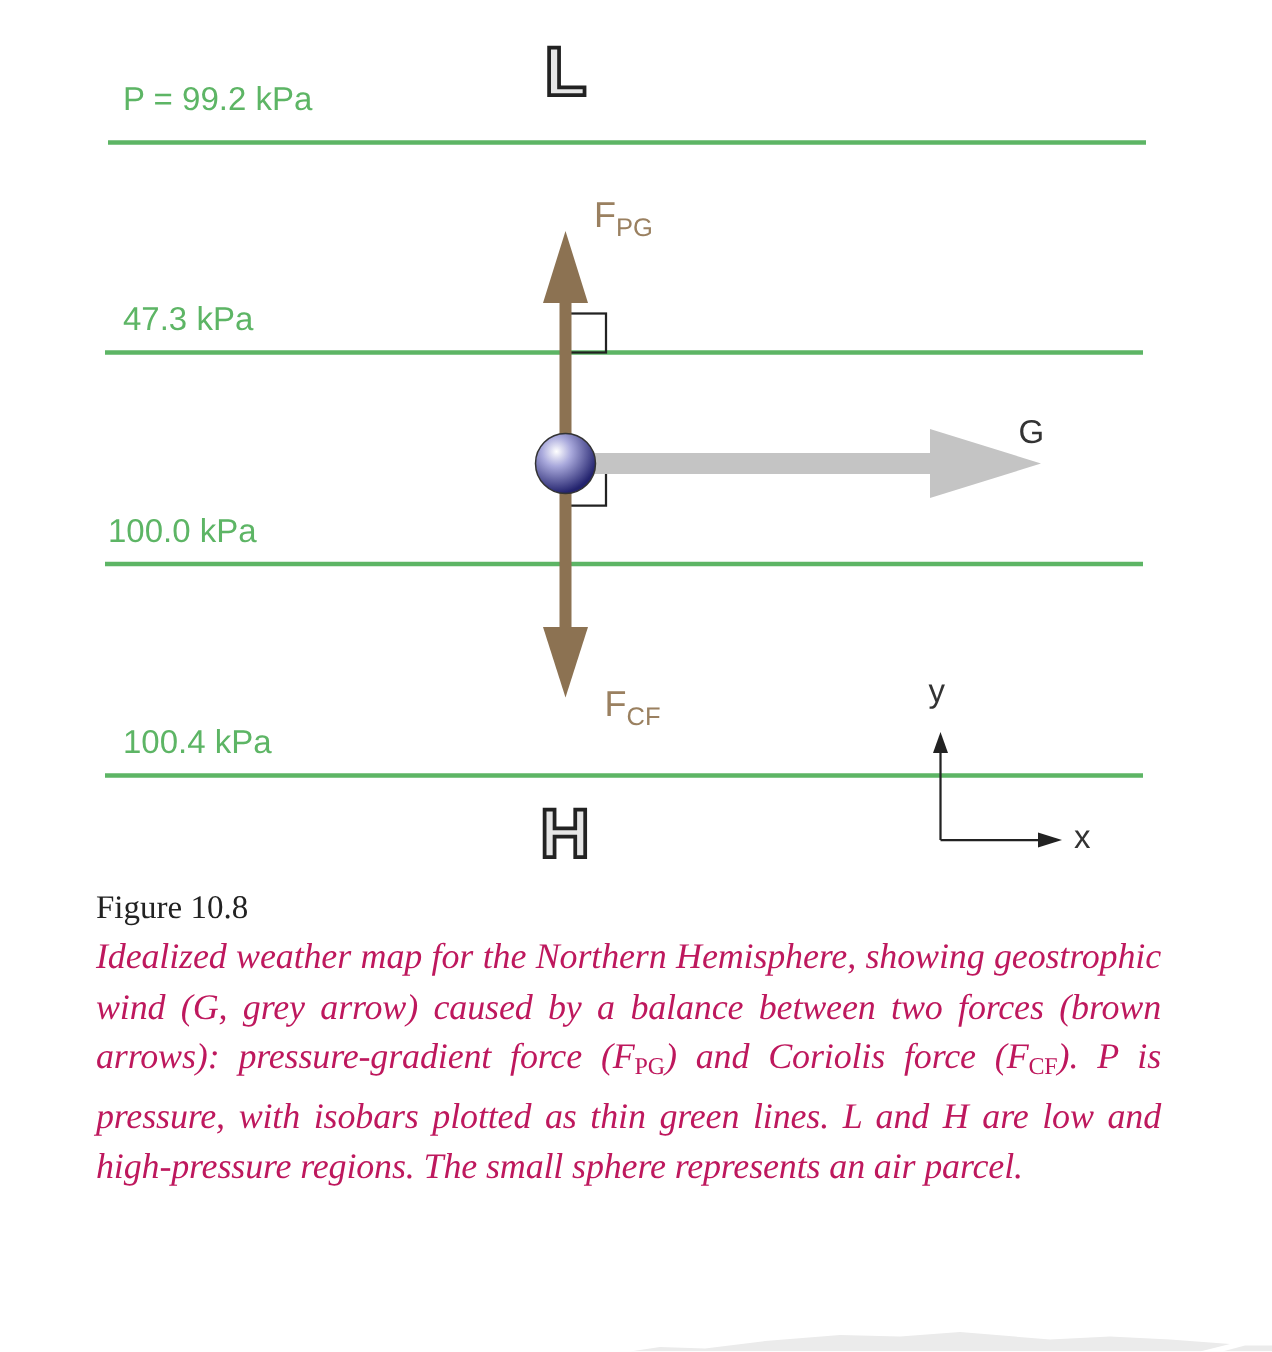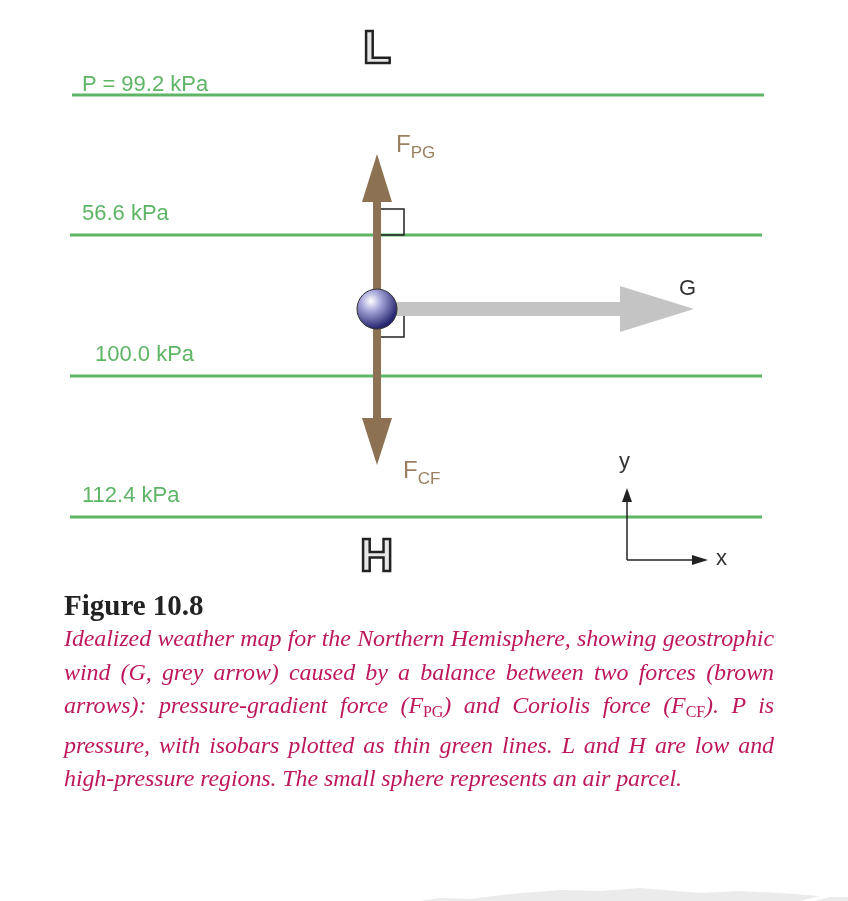--- a/index.html
+++ b/index.html
@@ -14,21 +14,21 @@
     font-size:46px; color:#e6e6e6; -webkit-text-stroke:2.5px #222;
   }
   .force-label {
     position:absolute; font-family:"Liberation Sans", sans-serif; font-size:24px; color:#9a8060;text-align:right;
   }
   .force-label sub { font-size:17px; vertical-align:-6px; }
   .g-label, .axis-label {
     position:absolute; font-family:"Liberation Sans", sans-serif; font-size:22px; color:#333;
   }
   #caption { position:absolute; left:64px; top:588px; width:710px; font-family:"Liberation Serif", serif; color:#222; }
-  #caption .fig-title { font-size:29px; font-weight:bold; line-height:34px; }
+  #caption .fig-title { font-size:22px; font-weight:normal; line-height:34px; }
   #caption .fig-body { font-size:24px; font-style:italic; line-height:33.5px; letter-spacing:-0.1px; text-align:justify; color:#be185d; }
   #caption .fig-body sub { font-size:16px; font-style:normal; vertical-align:-4px; }
   #smudge { position:absolute; left:0; top:880px; width:848px; height:21px; }
 </style>
 </head>
 <body>
 
 <div id="diagram">
   <svg width="848" height="590" style="position:absolute;left:0;top:0">
     <defs>
@@ -64,24 +64,24 @@
     <circle cx="377" cy="309" r="20" fill="url(#sphereGrad)" stroke="#333" stroke-width="1"></circle>
 
     <g>
       <line x1="627" y1="560" x2="627" y2="500" stroke="#222" stroke-width="1.5"></line>
       <polygon points="627,488 622,502 632,502" fill="#222"></polygon>
       <line x1="627" y1="560" x2="694" y2="560" stroke="#222" stroke-width="1.5"></line>
       <polygon points="708,560 692,555 692,565" fill="#222"></polygon>
     </g>
   </svg>
 
-  <div class="isobar-label" style="left:82px;top:71px">P = 99.2 kPa</div>
-  <div class="isobar-label" style="left:82px;top:200px">56.6 kPa</div>
-  <div class="isobar-label" style="left:95px;top:341px">100.0 kPa</div>
-  <div class="isobar-label" style="left:82px;top:482px">112.4 kPa</div>
+  <div class="isobar-label" style="left:82px;top:53px">P = 99.2 kPa</div>
+  <div class="isobar-label" style="left:82px;top:200px">47.3 kPa</div>
+  <div class="isobar-label" style="left:72px;top:341px">100.0 kPa</div>
+  <div class="isobar-label" style="left:82px;top:482px">100.4 kPa</div>
 
   <div class="bigletter" style="left:363px;top:20px">L</div>
   <div class="bigletter" style="left:360px;top:528px">H</div>
 
   <div class="force-label" style="left:396px;top:130px"><span>F</span><sub>PG</sub></div>
   <div class="force-label" style="left:403px;top:456px"><span>F</span><sub>CF</sub></div>
 
   <div class="g-label" style="left:679px;top:275px">G</div>
   <div class="axis-label" style="left:619px;top:448px">y</div>
   <div class="axis-label" style="left:716px;top:545px">x</div>

